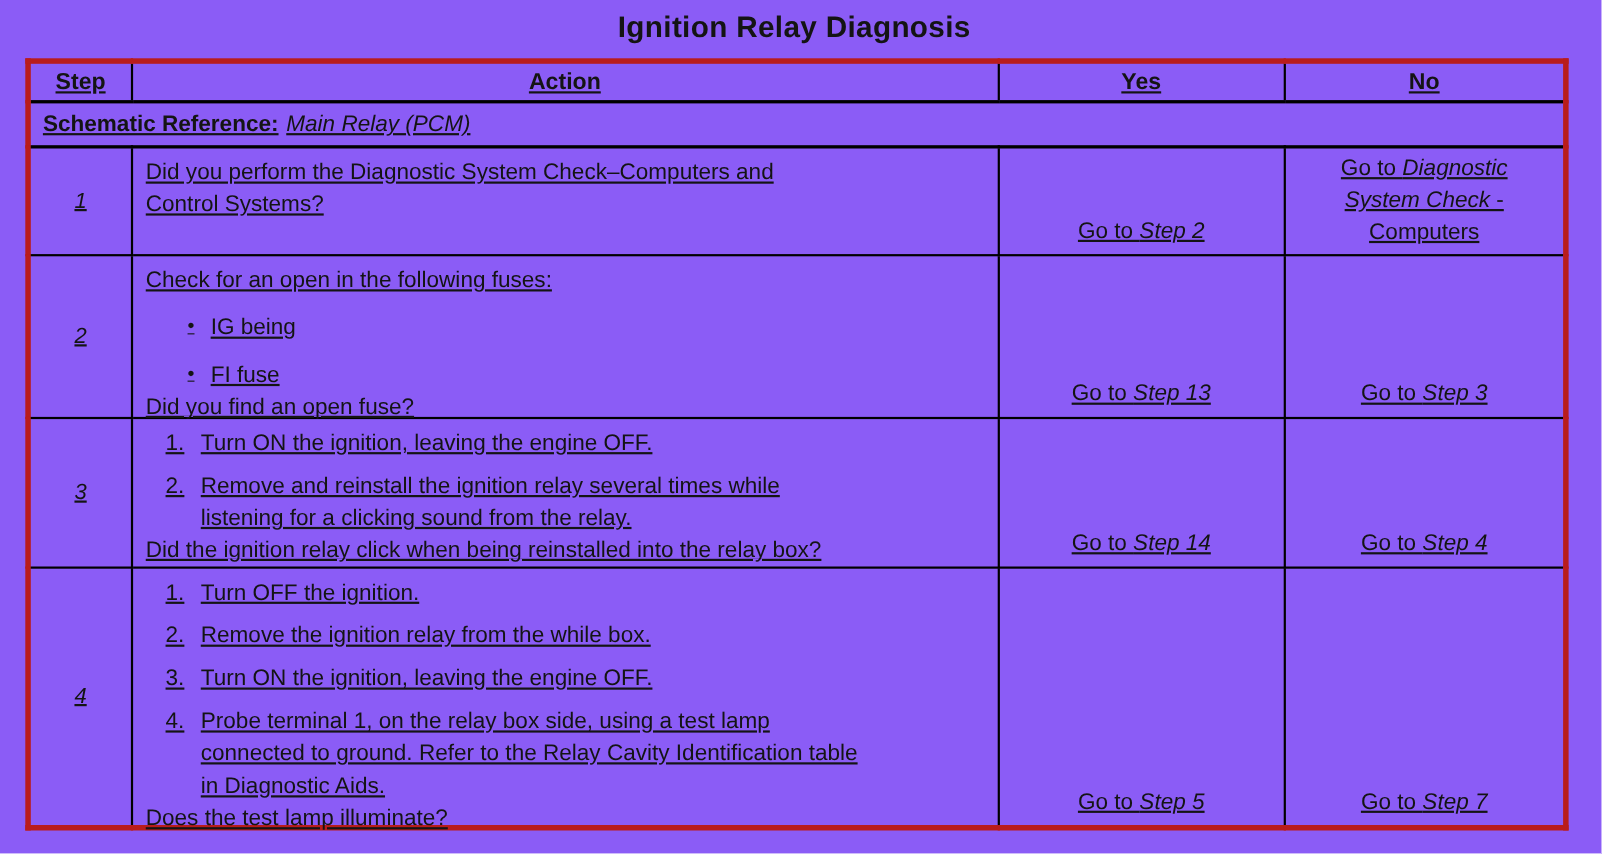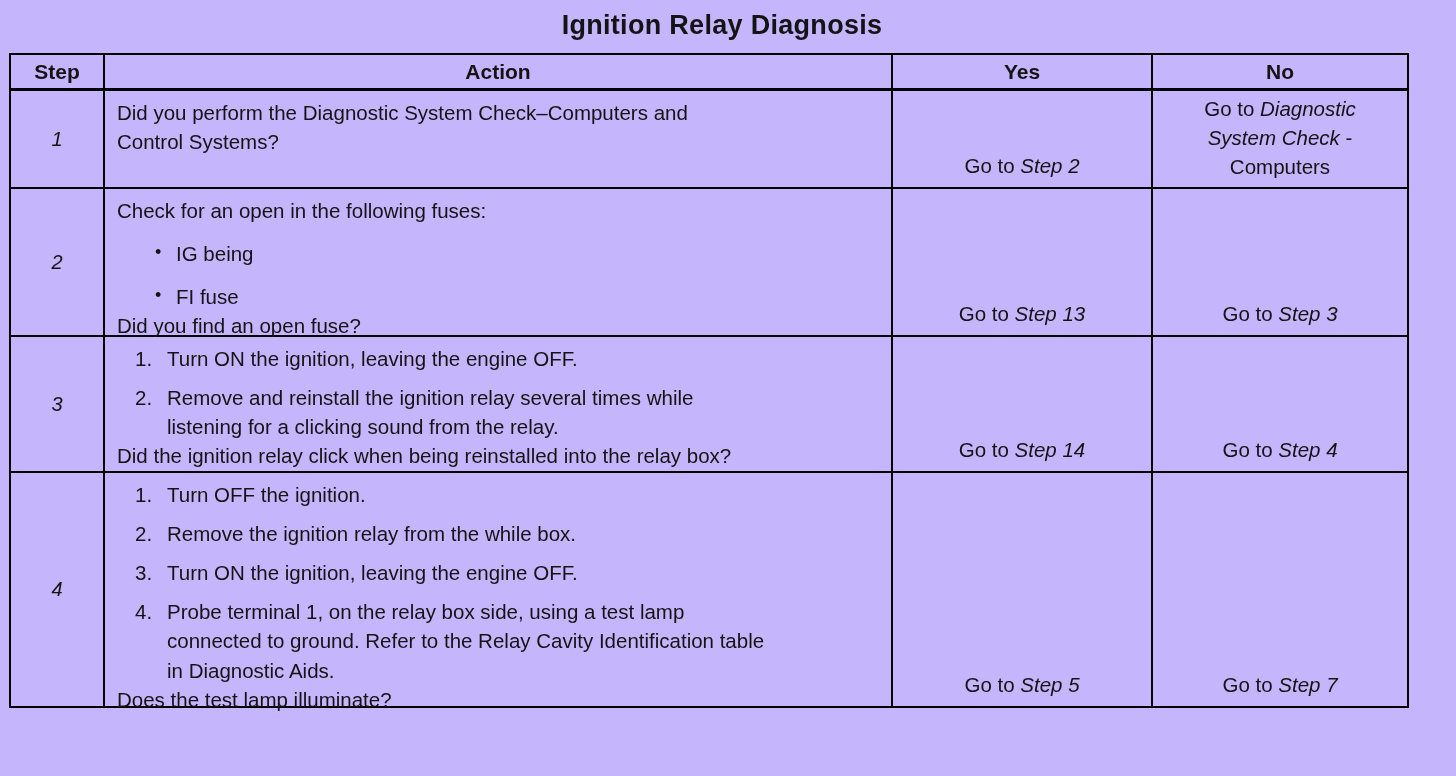--- a/index.html
+++ b/index.html
@@ -7,41 +7,42 @@
     padding: 0;
     background: #ffffff;
     font-family: "Liberation Sans", sans-serif;
     color: #141414;
     -webkit-font-smoothing: antialiased;
   }
   .page {
     position: relative;
     width: 1456px;
     height: 776px;
-    background: #c4b5fd;
+    background: #8b5cf6;
     overflow: hidden;
   }
   .title {
     position: absolute;
     top: 10px;
     left: 23px;
     width: 1398px;
     text-align: center;
     font-size: 27px;
     font-weight: bold;
     letter-spacing: 0.3px;
   }
   table.diag {
     position: absolute;
-    left: 9px;
+    left: 23px;
     top: 53px;
     width: 1398px;
     border-collapse: collapse;
     table-layout: fixed;
-    border: 1px solid #b91c1c;
+    border: 5px solid #b91c1c;
+    text-decoration: underline;
   }
   .diag th, .diag td {
     border: 2px solid #000;
     padding: 0;
     vertical-align: top;
     font-size: 20.5px;
     line-height: 1.42;
   }
   
   .diag thead th {
@@ -122,20 +123,25 @@
     <thead>
       <tr>
         <th>Step</th>
         <th>Action</th>
         <th>Yes</th>
         <th>No</th>
       </tr>
     </thead>
     <tbody>
 
+      <tr class="schem">
+        <td colspan="4">
+          <span class="b">Schematic Reference:</span><span class="i">Main Relay (PCM)</span>
+        </td>
+      </tr>
 
       <tr class="r1">
         <td class="step">1</td>
         <td class="action">
           <div class="para wrapcap">Did you perform the Diagnostic System Check–Computers and Control Systems?</div>
         </td>
         <td class="yes">
           <div class="wrap">
             <div class="goto"><span>Go to </span><i>Step 2</i><span></span></div>
           </div>

